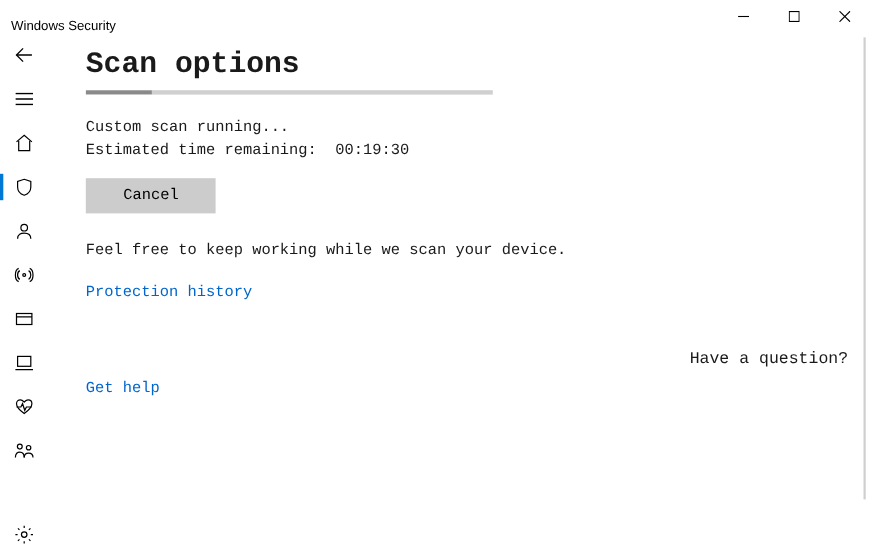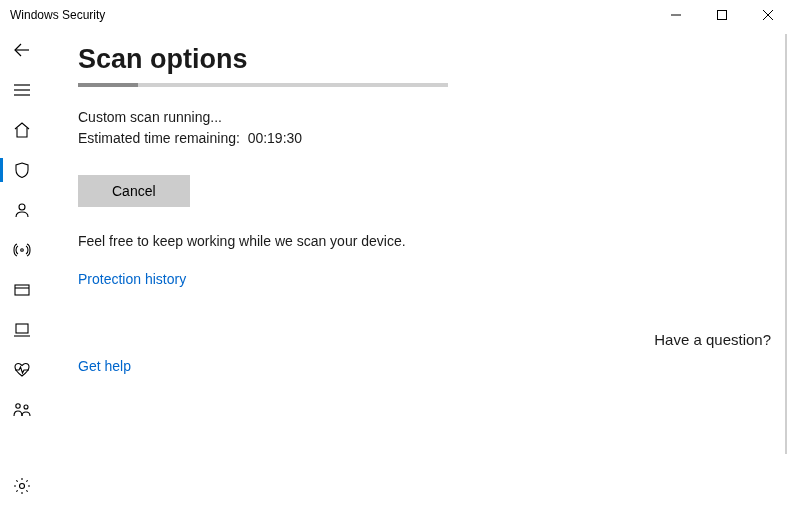--- a/index.html
+++ b/index.html
@@ -8,21 +8,21 @@
       font-size: 14px;
       color: #1a1a1a;
       background: #fff;
       width: 791px;
       height: 506px;
       overflow: hidden;
     }
     .titlebar {
       height: 30px;
       display: flex;
-      align-items: center;
+      align-items: flex-end;
       justify-content: space-between;
       padding-left: 10px;
     }
     .titlebar-title {
       font-size: 12px;
       color: #000;
     }
     .caption-buttons { display: flex; }
     .caption-btn {
       width: 46px;
@@ -82,20 +82,21 @@
     .gear-bottom {
       position: absolute;
       bottom: 0;
       left: 0;
     }
     .main {
       flex: 1;
       padding: 14px 20px 0 34px;
       position: relative;
       overflow-y: auto;
+      font-family: Liberation Mono, monospace;
     }
     .scroll-edge {
       position: absolute;
       right: 4px;
       top: 4px;
       width: 2px;
       height: 420px;
       background: #cfcfcf;
     }
     h1 {
@@ -126,21 +127,20 @@
     .status-lines { margin-bottom: 14px; line-height: 1.5; }
     .status-line { font-size: 14px; }
     .cancel-btn {
       display: inline-block;
       background: #ccc;
       border: none;
       padding: 8px 34px;
       font-size: 14px;
       font-family: inherit;
       margin-bottom: 26px;
-      margin-top: 12px;
     }
     .note { font-size: 14px; margin-bottom: 22px; }
     .link {
       color: #0066cc;
       font-size: 14px;
       margin-bottom: 30px;
       display: inline-block;
     }
     .section-heading { font-size: 15px; font-weight: 400; margin-bottom: 10px; text-align: right; }
     svg { display: block; }

